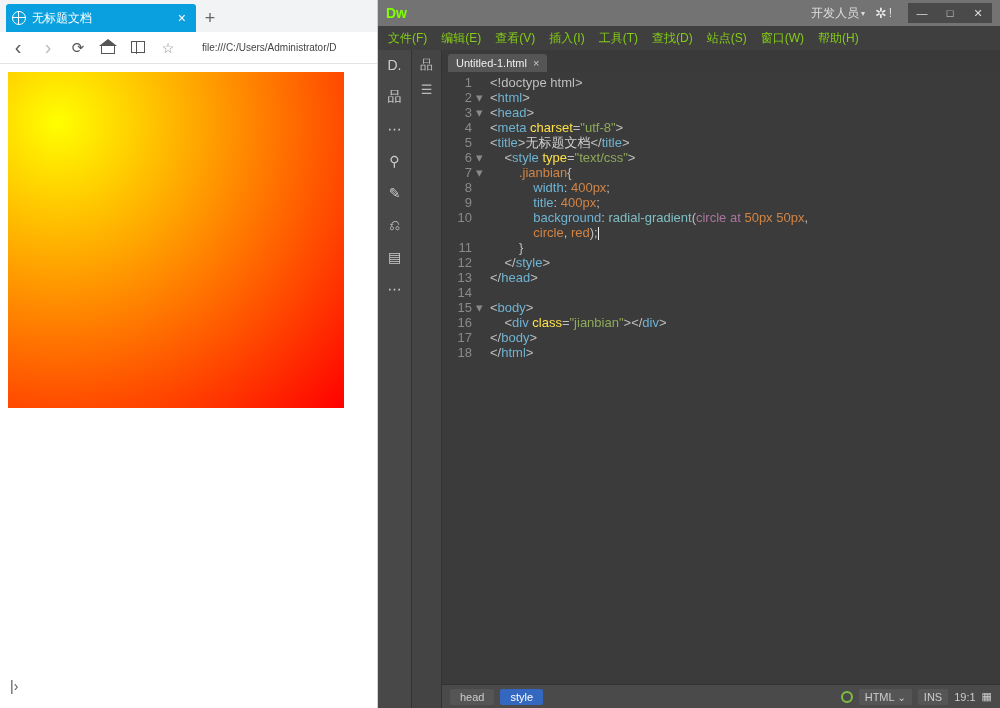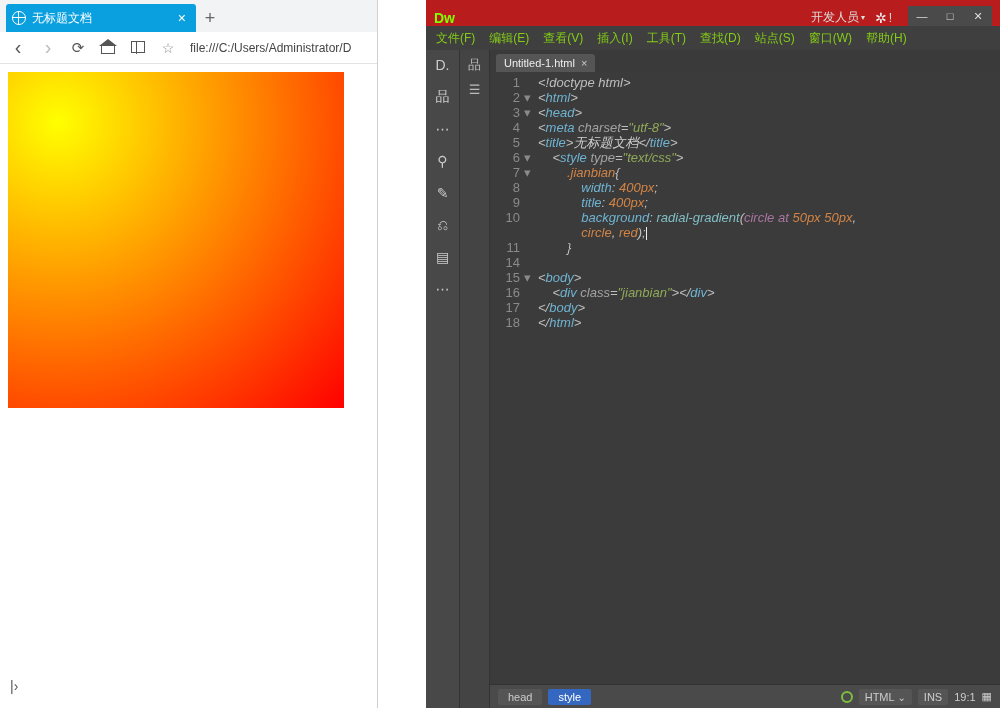--- a/index.html
+++ b/index.html
@@ -1,17 +1,17 @@
 <!DOCTYPE html>
 <html><head>
 <meta charset="utf-8">
 <style>
   * { margin:0; padding:0; box-sizing:border-box; font-family:"Segoe UI",Arial,sans-serif; }
   html,body { width:1000px; height:708px; overflow:hidden; background:#fff; }
-  .root { display:flex; width:1000px; height:708px;gap:48px; }
+  .root { display:flex; width:1000px; height:708px; }
 
   
   .browser { width:378px; height:708px; background:#fff; display:flex; flex-direction:column; border-right:1px solid #d0d0d0; }
   .br-tabs { height:32px; background:#f2f3f5; display:flex; align-items:flex-end; }
   .br-tab { height:28px; width:190px; background:#0aa0e0; color:#fff; display:flex; align-items:center; padding:0 6px; font-size:12px; position:relative; border-top-left-radius:3px; border-top-right-radius:3px; margin-left:6px; }
   .br-tab .globe { width:14px; height:14px; border:1.5px solid #fff; border-radius:50%; margin-right:6px; position:relative; }
   .br-tab .globe::before { content:""; position:absolute; left:5px; top:-1px; width:1px; height:14px; background:#fff; }
   .br-tab .globe::after { content:""; position:absolute; top:5px; left:-1px; height:1px; width:14px; background:#fff; }
   .br-tab .ttl { flex:1; white-space:nowrap; overflow:hidden; }
   .br-tab .x { font-size:14px; padding:0 4px; }
@@ -20,52 +20,52 @@
   .br-toolbar .ico { width:16px; text-align:center; }
   .arrow-left::before { content:"‹"; font-size:20px; }
   .arrow-right::before { content:"›"; font-size:20px; color:#bbb; }
   .reload::before { content:"⟳"; font-size:15px; }
   .home-ic { width:14px; height:12px; display:inline-block; position:relative; }
   .home-ic::before { content:""; position:absolute; left:0; top:4px; width:12px; height:8px; border:1.3px solid #555; border-top:none; }
   .home-ic::after { content:""; position:absolute; left:-2px; top:-2px; width:0; height:0; border-left:9px solid transparent; border-right:9px solid transparent; border-bottom:7px solid #555; }
   .panels-ic { width:14px; height:12px; border:1.3px solid #555; display:inline-block; position:relative; }
   .panels-ic::after { content:""; position:absolute; left:4px; top:0; width:1px; height:12px; background:#555; }
   .star::before { content:"☆"; color:#888; }
-  .url { font-size:12px; color:#444; white-space:nowrap; }
+  .url { font-size:10px; color:#444; white-space:nowrap;margin-left:12px; }
   .page { flex:1; padding:8px; background:#fff; position:relative; }
   .jianbian { width:336px; height:336px; background:radial-gradient(circle at 50px 50px, yellow, red); }
   .expand-ic { position:absolute; left:10px; bottom:14px; font-size:14px; color:#555; }
 
   
   .dw { flex:1; height:708px; background:#444; color:#ccc; display:flex; flex-direction:column; font-size:12px; }
-  .dw-titlebar { height:26px; background:#b91c1c; display:flex; align-items:flex-end; padding:0 8px; }
+  .dw-titlebar { height:26px; background:#737373; display:flex; align-items:center; padding:0 8px; }
   .dw-logo { color:#7fff00; font-weight:bold; font-size:14px; margin-right:auto; }
   .dw-titlebar .seg { display:flex; align-items:center; gap:2px; color:#ddd; margin-right:10px; }
   .dw-titlebar .tri { font-size:8px; }
   .gear::before { content:"✲"; font-size:14px; color:#eee; }
   .winbtns { display:flex; gap:0; margin-left:6px; }
   .winbtn { width:28px; height:20px; background:#4a4a4a; display:flex; align-items:center; justify-content:center; color:#ddd; font-size:11px; }
   .dw-menu { height:24px; background:#3f3f3f; display:flex; align-items:center; gap:14px; padding:0 10px; color:#84cc16; font-size:12px; }
   .dw-body { flex:1; display:flex; min-height:0; }
   .dw-rail { width:34px; background:#484848; border-right:1px solid #333; display:flex; flex-direction:column; align-items:center; padding-top:6px; gap:14px; color:#ccc; font-size:14px; }
   .dw-rail .ic { width:20px; height:18px; display:flex; align-items:center; justify-content:center; }
   .dw-main { flex:1; display:flex; flex-direction:column; min-width:0; }
   .dw-rail2 { width:30px; background:#444; border-right:1px solid #333; display:flex; flex-direction:column; align-items:center; padding-top:6px; gap:8px; color:#bbb; font-size:13px; }
   .filetabs { height:22px; background:#3a3a3a; display:flex; align-items:flex-end; padding-left:6px; }
   .filetab { background:#555; color:#eee; font-size:11px; padding:3px 8px; border-top-left-radius:3px; border-top-right-radius:3px; display:flex; align-items:center; gap:6px; }
   .filetab .x { font-size:11px; color:#ccc; }
   .editor-wrap { flex:1; display:flex; background:#3b3b3b; min-height:0; }
   .editor { flex:1; background:#3b3b3b; font-family:Consolas,monospace; font-size:13px; line-height:15px; overflow:hidden; padding-top:3px; }
   .line { display:flex; white-space:pre; }
   .ln { width:34px; text-align:right; color:#8a8a8a; padding-right:4px; flex-shrink:0; }
   .fold { width:14px; color:#8a8a8a; flex-shrink:0; }
-  .code { color:#ccc;font-style:italic; }
+  .code { color:#ccc; }
   .br-gray { color:#bfbfbf; }
   .tag { color:#6fb3d2; }
-  .attr { color:#a3a3a3; }
+  .attr { color:#fde047; }
   .str { color:#90a959; }
   .kw  { color:#aa759f; }
   .sel { color:#d28445; }
   .prop{ color:#6fb3d2; }
   .num { color:#d28445; }
   .func{ color:#7fbfc5; }
   .txt { color:#d0d0d0; }
   .cursor { border-left:1px solid #eee; display:inline-block; height:13px; vertical-align:middle; }
 
   .dw-status { height:24px; background:#4a4a4a; border-top:1px solid #333; display:flex; align-items:center; padding:0 8px; gap:6px; font-size:11px; color:#ccc; }
@@ -162,20 +162,22 @@
 <div class="line"><span class="ln">3</span><span class="fold">▾</span><span class="code"><span class="br-gray">&lt;</span><span class="tag">head</span><span class="br-gray">&gt;</span></span></div>
 <div class="line"><span class="ln">4</span><span class="fold"> </span><span class="code"><span class="br-gray">&lt;</span><span class="tag">meta</span><span class="attr"> charset</span><span class="br-gray">=</span><span class="str">"utf-8"</span><span class="br-gray">&gt;</span></span></div>
 <div class="line"><span class="ln">5</span><span class="fold"> </span><span class="code"><span class="br-gray">&lt;</span><span class="tag">title</span><span class="br-gray">&gt;</span><span class="txt">无标题文档</span><span class="br-gray">&lt;/</span><span class="tag">title</span><span class="br-gray">&gt;</span></span></div>
 <div class="line"><span class="ln">6</span><span class="fold">▾</span><span class="code"><span>    </span><span class="br-gray">&lt;</span><span class="tag">style</span><span class="attr"> type</span><span class="br-gray">=</span><span class="str">"text/css"</span><span class="br-gray">&gt;</span></span></div>
 <div class="line"><span class="ln">7</span><span class="fold">▾</span><span class="code"><span>        </span><span class="sel">.jianbian</span><span class="br-gray">{</span></span></div>
 <div class="line"><span class="ln">8</span><span class="fold"> </span><span class="code"><span>            </span><span class="prop">width</span><span class="br-gray">: </span><span class="num">400px</span><span class="br-gray">;</span></span></div>
 <div class="line"><span class="ln">9</span><span class="fold"> </span><span class="code"><span>            </span><span class="prop">title</span><span class="br-gray">: </span><span class="num">400px</span><span class="br-gray">;</span></span></div>
 <div class="line"><span class="ln">10</span><span class="fold"> </span><span class="code"><span>            </span><span class="prop">background</span><span class="br-gray">: </span><span class="func">radial-gradient</span><span class="br-gray">(</span><span class="kw">circle</span><span> </span><span class="kw">at</span><span> </span><span class="num">50px</span><span> </span><span class="num">50px</span><span class="br-gray">,</span></span></div>
 <div class="line"><span class="ln"> </span><span class="fold"> </span><span class="code"><span>            </span><span class="num">circle</span><span class="br-gray">, </span><span class="num">red</span><span class="br-gray">)</span><span class="br-gray">;</span><span class="cursor"></span></span></div>
 <div class="line"><span class="ln">11</span><span class="fold"> </span><span class="code"><span>        </span><span class="br-gray">}</span></span></div>
+<div class="line"><span class="ln">12</span><span class="fold"> </span><span class="code"><span>    </span><span class="br-gray">&lt;/</span><span class="tag">style</span><span class="br-gray">&gt;</span></span></div>
+<div class="line"><span class="ln">13</span><span class="fold"> </span><span class="code"><span class="br-gray">&lt;/</span><span class="tag">head</span><span class="br-gray">&gt;</span></span></div>
 <div class="line"><span class="ln">14</span><span class="fold"> </span><span class="code"></span></div>
 <div class="line"><span class="ln">15</span><span class="fold">▾</span><span class="code"><span class="br-gray">&lt;</span><span class="tag">body</span><span class="br-gray">&gt;</span></span></div>
 <div class="line"><span class="ln">16</span><span class="fold"> </span><span class="code"><span>    </span><span class="br-gray">&lt;</span><span class="tag">div</span><span class="attr"> class</span><span class="br-gray">=</span><span class="str">"jianbian"</span><span class="br-gray">&gt;</span><span class="br-gray">&lt;/</span><span class="tag">div</span><span class="br-gray">&gt;</span></span></div>
 <div class="line"><span class="ln">17</span><span class="fold"> </span><span class="code"><span class="br-gray">&lt;/</span><span class="tag">body</span><span class="br-gray">&gt;</span></span></div>
 <div class="line"><span class="ln">18</span><span class="fold"> </span><span class="code"><span class="br-gray">&lt;/</span><span class="tag">html</span><span class="br-gray">&gt;</span></span></div>
           </div>
         </div>
         <div class="dw-status">
           <span class="crumb">head</span>
           <span class="crumb active">style</span>

